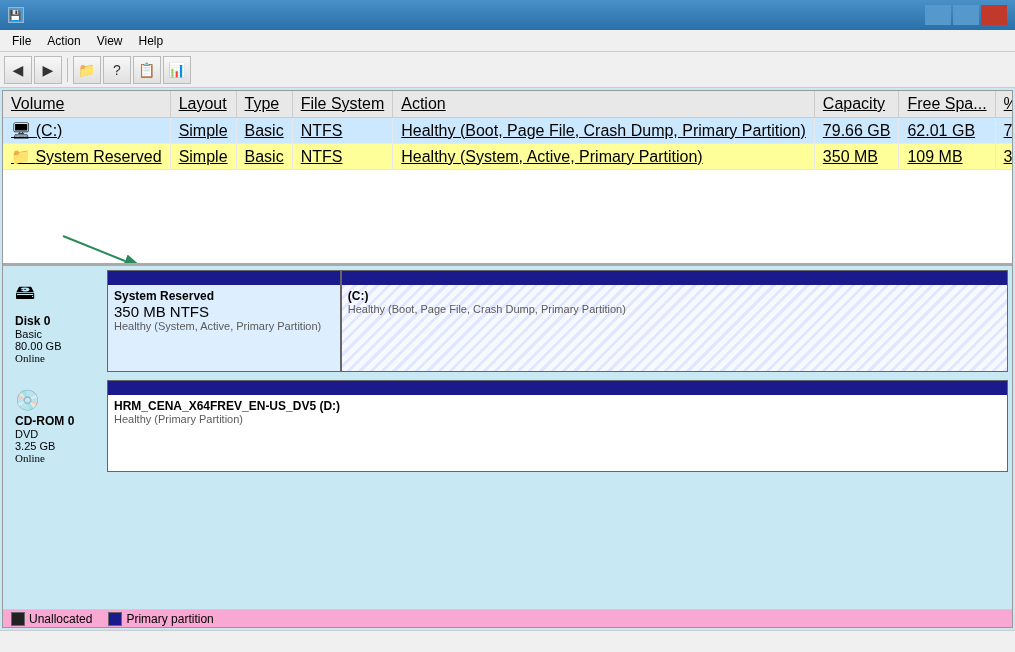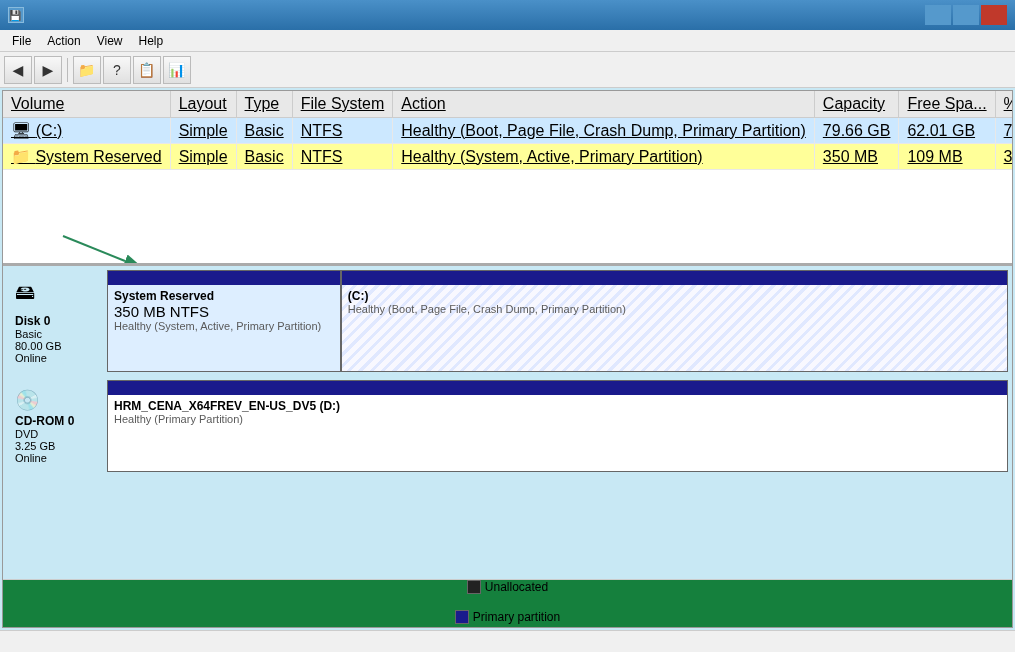--- a/index.html
+++ b/index.html
@@ -181,21 +181,21 @@
     .disk-label .disk-icon {
       font-size: 20px;
       margin-bottom: 2px;
     }
     .disk-label .disk-name {
       font-weight: bold;
       font-size: 12px;
     }
     .disk-label .disk-type { font-size: 11px; }
     .disk-label .disk-size { font-size: 11px; }
-    .disk-label .disk-status { font-size: 11px; }
+    .disk-label .disk-status { font-size: 11px; font-family: Liberation Serif, serif; }
 
     .disk-partitions {
       flex: 1;
       display: flex;
       border: 1px solid #666;
       overflow: hidden;
     }
 
     .partition {
       display: flex;
@@ -236,29 +236,28 @@
       background: #ddeeff;
     }
 
     
     .partition-cdrom {
       background: #ffffff;
     }
 
     
     #legend {
-      height: 48px;
-      background: #15803d;
+      height: 18px;
+      background: #f9a8d4;
       border-top: 1px solid #ccc;
       display: flex;
       align-items: center;
       padding: 0 8px;
       gap: 16px;
       font-size: 12px;
-      flex-direction: column;
     }
     .legend-item {
       display: flex;
       align-items: center;
       gap: 4px;
     }
     .legend-box {
       width: 14px;
       height: 14px;
       border: 1px solid #666;

